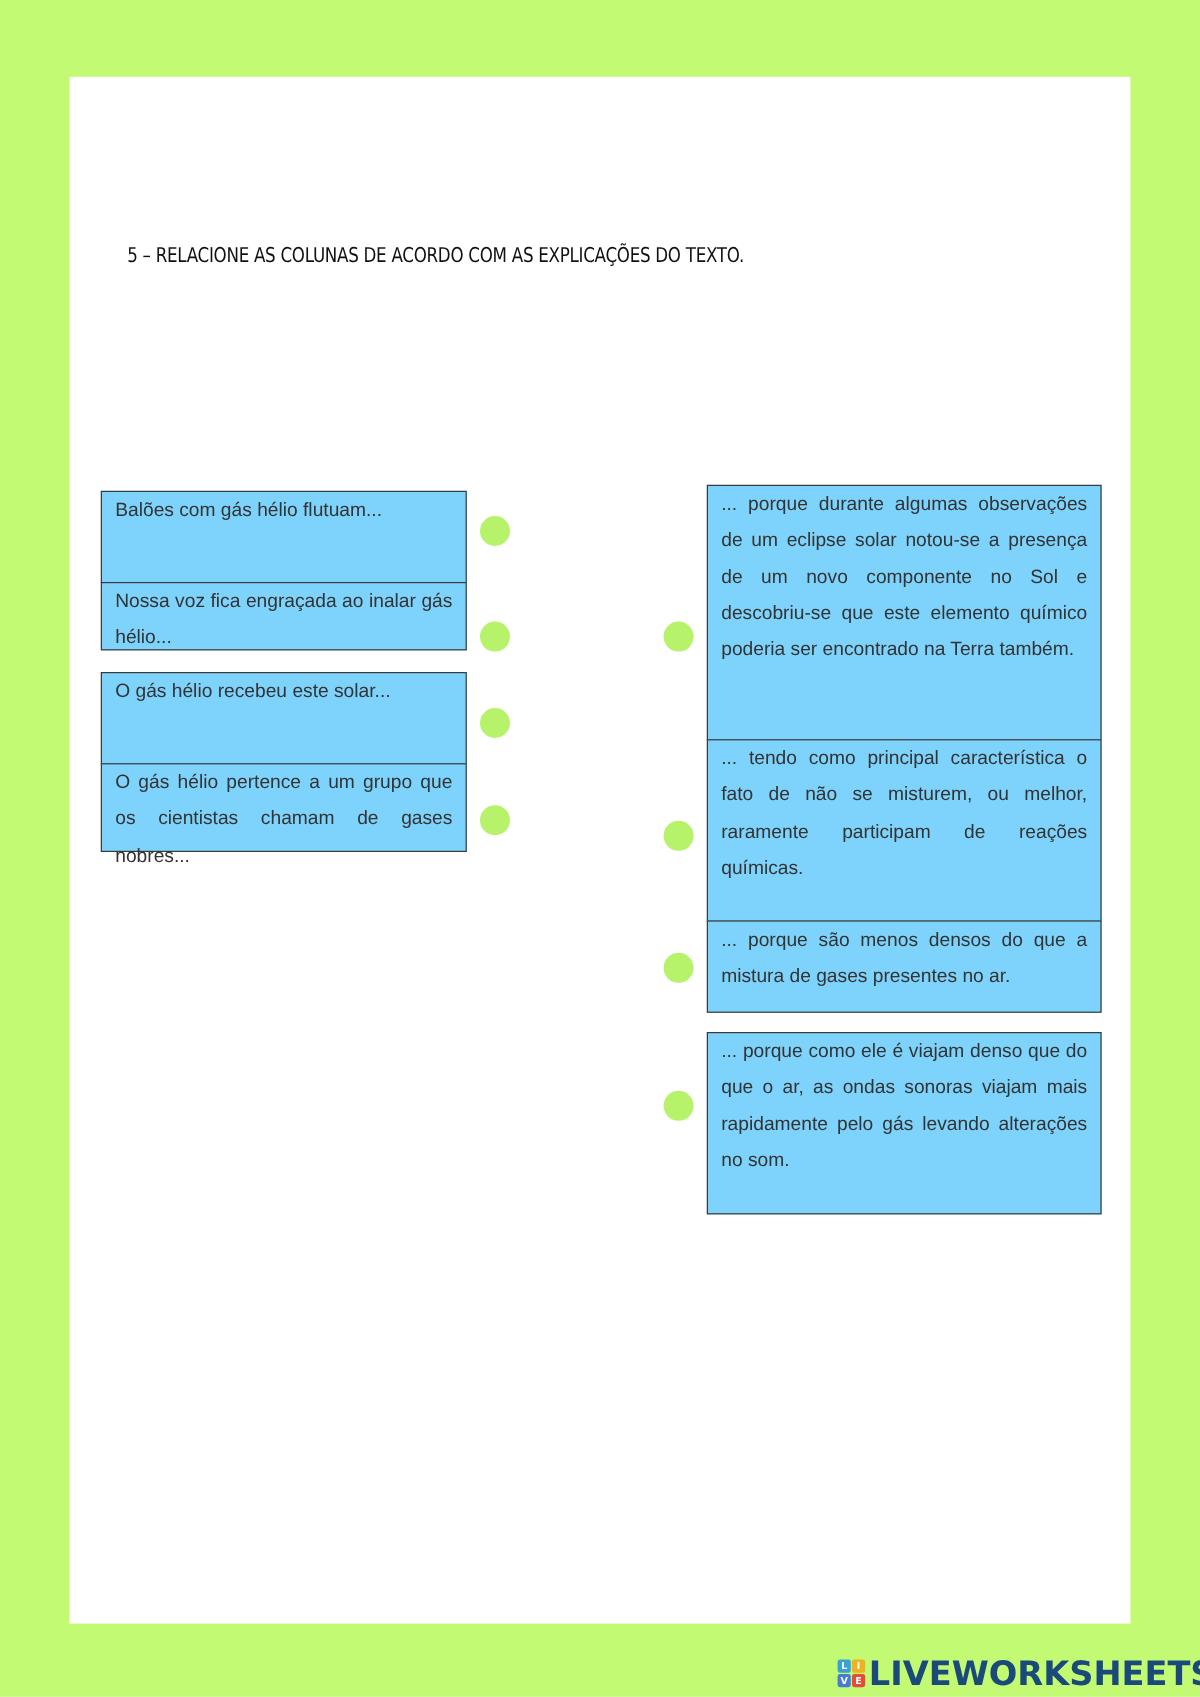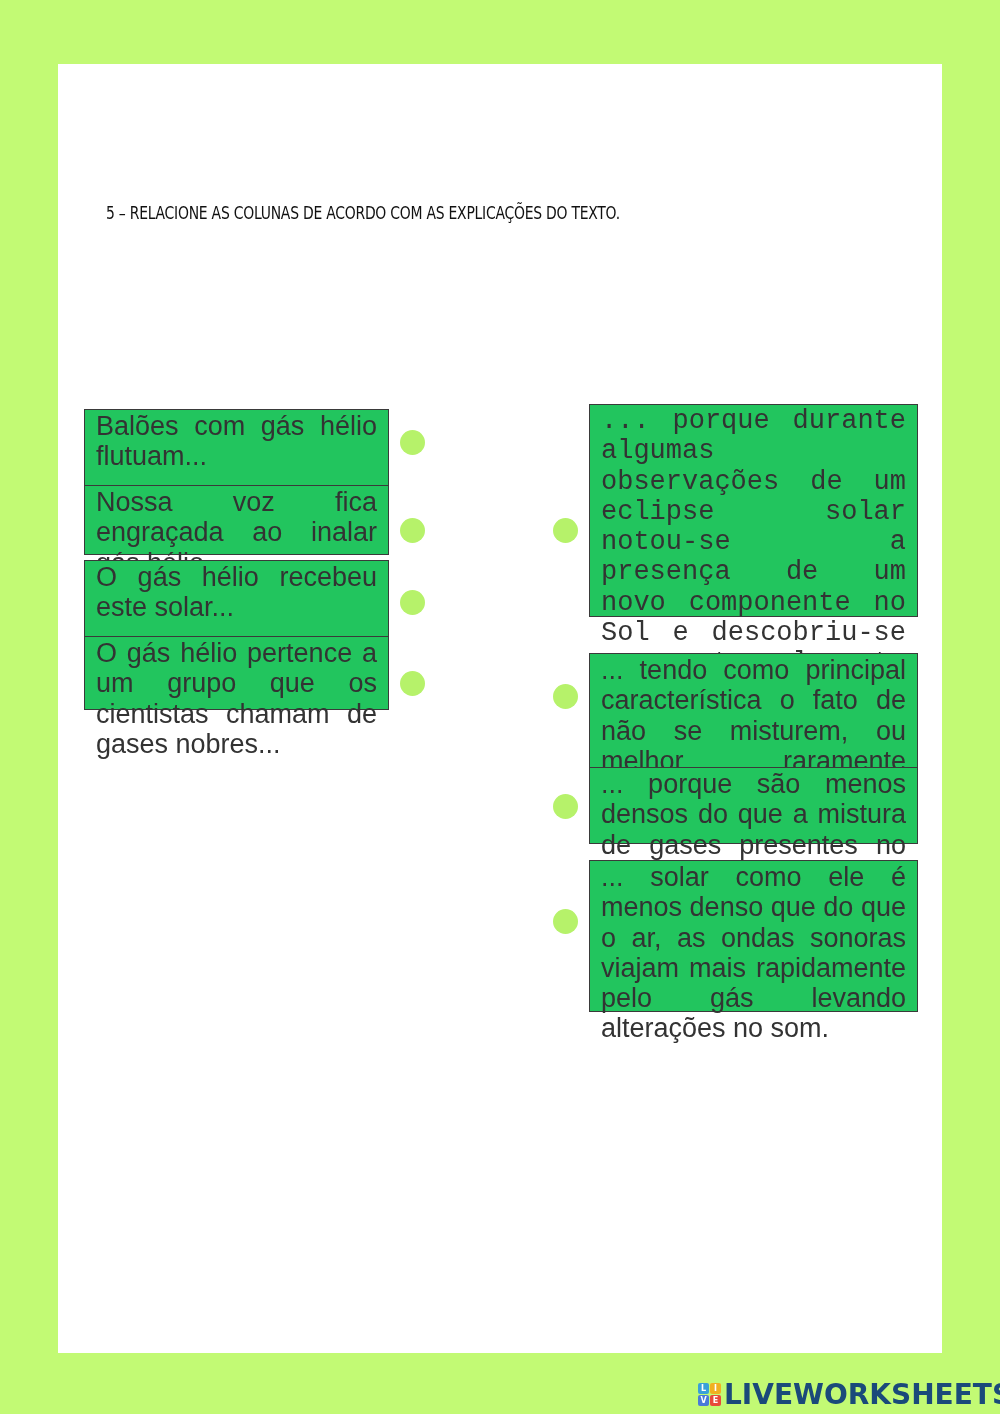--- a/index.html
+++ b/index.html
@@ -16,22 +16,22 @@
   }
   .title {
     position: absolute; left: 106px; top: 203px;
     font-family: "DejaVu Sans", sans-serif;
     font-size: 17px; letter-spacing: -0.3px;
     color: #111; transform: scaleX(0.82); transform-origin: left top;
     white-space: nowrap;
   }
   .box {
     position: absolute; border: 1px solid #3a3a3a;
-    box-sizing: border-box; background: #22c55e;
-    color: #333; font-size: 27px; line-height: 30.3px;
+    box-sizing: border-box; background: #7dd3fc;
+    color: #333; font-size: 16px; line-height: 30.3px;
     text-align: justify; text-align-last: auto;
     padding: 1px 11px 0 11px;
   }
   .box.left { left: 84px; width: 305px; }
   .box.right { left: 589px; width: 329px; }
   .dot {
     position: absolute; width: 25px; height: 25px; border-radius: 50%;
     background: #b6f26a;
   }
   .logo {
@@ -53,38 +53,38 @@
   }
 </style>
 </head>
 <body>
 
 <div class="page"></div>
 
 <div class="title">5 – RELACIONE AS COLUNAS DE ACORDO COM AS EXPLICAÇÕES DO TEXTO.</div>
 
 <div class="box left" style="top:409px;height:77px;">Balões com gás hélio flutuam...</div>
-<div class="box left" style="top:485px;height:70px;">Nossa voz fica engraçada ao inalar gás hélio...</div>
+<div class="box left" style="top:485px;height:57px;">Nossa voz fica engraçada ao inalar gás hélio...</div>
 <div class="box left" style="top:560px;height:77px;">O gás hélio recebeu este solar...</div>
 <div class="box left" style="top:636px;height:74px;">O gás hélio pertence a um grupo que os cientistas chamam de gases nobres...</div>
 
 <div class="dot" style="left:400px;top:430px;"></div>
 <div class="dot" style="left:400px;top:518px;"></div>
 <div class="dot" style="left:400px;top:590px;"></div>
 <div class="dot" style="left:400px;top:671px;"></div>
 
 <div class="dot" style="left:553px;top:518px;"></div>
 <div class="dot" style="left:553px;top:684px;"></div>
 <div class="dot" style="left:553px;top:794px;"></div>
 <div class="dot" style="left:553px;top:909px;"></div>
 
-<div class="box right" style="top:404px;height:213px;font-family:Liberation Mono, monospace;">... porque durante algumas observações de um eclipse solar notou-se a presença de um novo componente no Sol e descobriu-se que este elemento químico poderia ser encontrado na Terra também.</div>
-<div class="box right" style="top:653px;height:152px;">... tendo como principal característica o fato de não se misturem, ou melhor, raramente participam de reações químicas.</div>
+<div class="box right" style="top:404px;height:213px;">... porque durante algumas observações de um eclipse solar notou-se a presença de um novo componente no Sol e descobriu-se que este elemento químico poderia ser encontrado na Terra também.</div>
+<div class="box right" style="top:616px;height:152px;">... tendo como principal característica o fato de não se misturem, ou melhor, raramente participam de reações químicas.</div>
 <div class="box right" style="top:767px;height:77px;">... porque são menos densos do que a mistura de gases presentes no ar.</div>
-<div class="box right" style="top:860px;height:152px;">... solar como ele é menos denso que do que o ar, as ondas sonoras viajam mais rapidamente pelo gás levando alterações no som.</div>
+<div class="box right" style="top:860px;height:152px;">... porque como ele é viajam denso que do que o ar, as ondas sonoras viajam mais rapidamente pelo gás levando alterações no som.</div>
 
 <div class="logo">
   <div class="logo-mark">
     <span style="background:#3aa0d8;">L</span>
     <span style="background:#f0b020;">I</span>
     <span style="background:#4a7ad8;">V</span>
     <span style="background:#e84a3a;">E</span>
   </div>
   <span class="logo-text">LIVEWORKSHEETS</span>
 </div>

